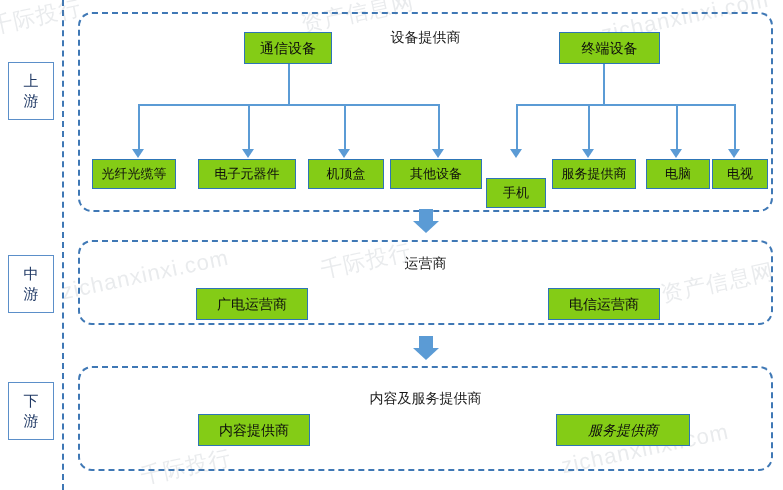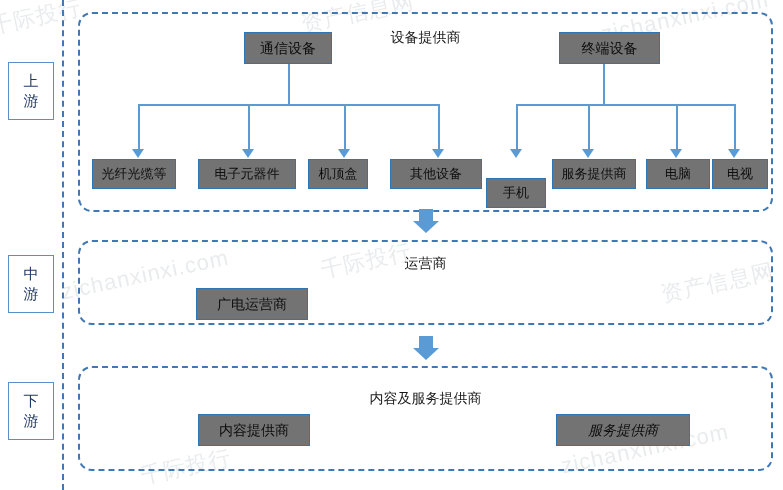--- a/index.html
+++ b/index.html
@@ -78,21 +78,21 @@
     font-size: 14px;
     color: #1a1a1a;
     text-align: center;
     z-index: 6;
     white-space: nowrap;
   }
 
   
   .node {
     position: absolute;
-    background: #737373;
+    background: #84cc16;
     border: 1px solid #2e75b6;
     color: #0d0d0d;
     font-size: 13px;
     text-align: center;
     line-height: 28px;
     height: 30px;
     box-sizing: border-box;
     z-index: 6;
     white-space: nowrap;
   }
@@ -189,35 +189,36 @@
   <div class="arrow-down" style="left:510px; top:149px;"></div>
   <div class="vline" style="left:588px; top:104px; height:45px;"></div>
   <div class="arrow-down" style="left:582px; top:149px;"></div>
   <div class="vline" style="left:676px; top:104px; height:45px;"></div>
   <div class="arrow-down" style="left:670px; top:149px;"></div>
   <div class="vline" style="left:734px; top:104px; height:45px;"></div>
   <div class="arrow-down" style="left:728px; top:149px;"></div>
 
   <div class="node" style="left:92px; top:159px; width:84px;">光纤光缆等</div>
   <div class="node" style="left:198px; top:159px; width:98px;">电子元器件</div>
-  <div class="node" style="left:308px; top:159px; width:60px;">机顶盒</div>
+  <div class="node" style="left:308px; top:159px; width:76px;">机顶盒</div>
   <div class="node" style="left:390px; top:159px; width:92px;">其他设备</div>
   <div class="node" style="left:486px; top:159px; width:60px;margin-top:19px;">手机</div>
   <div class="node" style="left:552px; top:159px; width:84px;">服务提供商</div>
   <div class="node" style="left:646px; top:159px; width:64px;">电脑</div>
   <div class="node" style="left:712px; top:159px; width:56px;">电视</div>
 
   <div class="block-arrow" style="left:413px; top:209px; width:26px; height:24px;">
     <div class="shaft"></div>
     <div class="head"></div>
   </div>
 
   <div class="dashed-box" style="left:78px; top:240px; width:695px; height:85px;"></div>
   <div class="box-title" style="left:78px; top:255px; width:695px;">运营商</div>
   <div class="node big" style="left:196px; top:288px; width:112px;">广电运营商</div>
+  <div class="node big" style="left:548px; top:288px; width:112px;">电信运营商</div>
 
   <div class="block-arrow" style="left:413px; top:336px; width:26px; height:24px;">
     <div class="shaft"></div>
     <div class="head"></div>
   </div>
 
   <div class="dashed-box" style="left:78px; top:366px; width:695px; height:105px;"></div>
   <div class="box-title" style="left:78px; top:390px; width:695px;">内容及服务提供商</div>
   <div class="node big" style="left:198px; top:414px; width:112px;">内容提供商</div>
   <div class="node big" style="left:556px; top:414px; width:134px;font-style:italic;">服务提供商</div>

